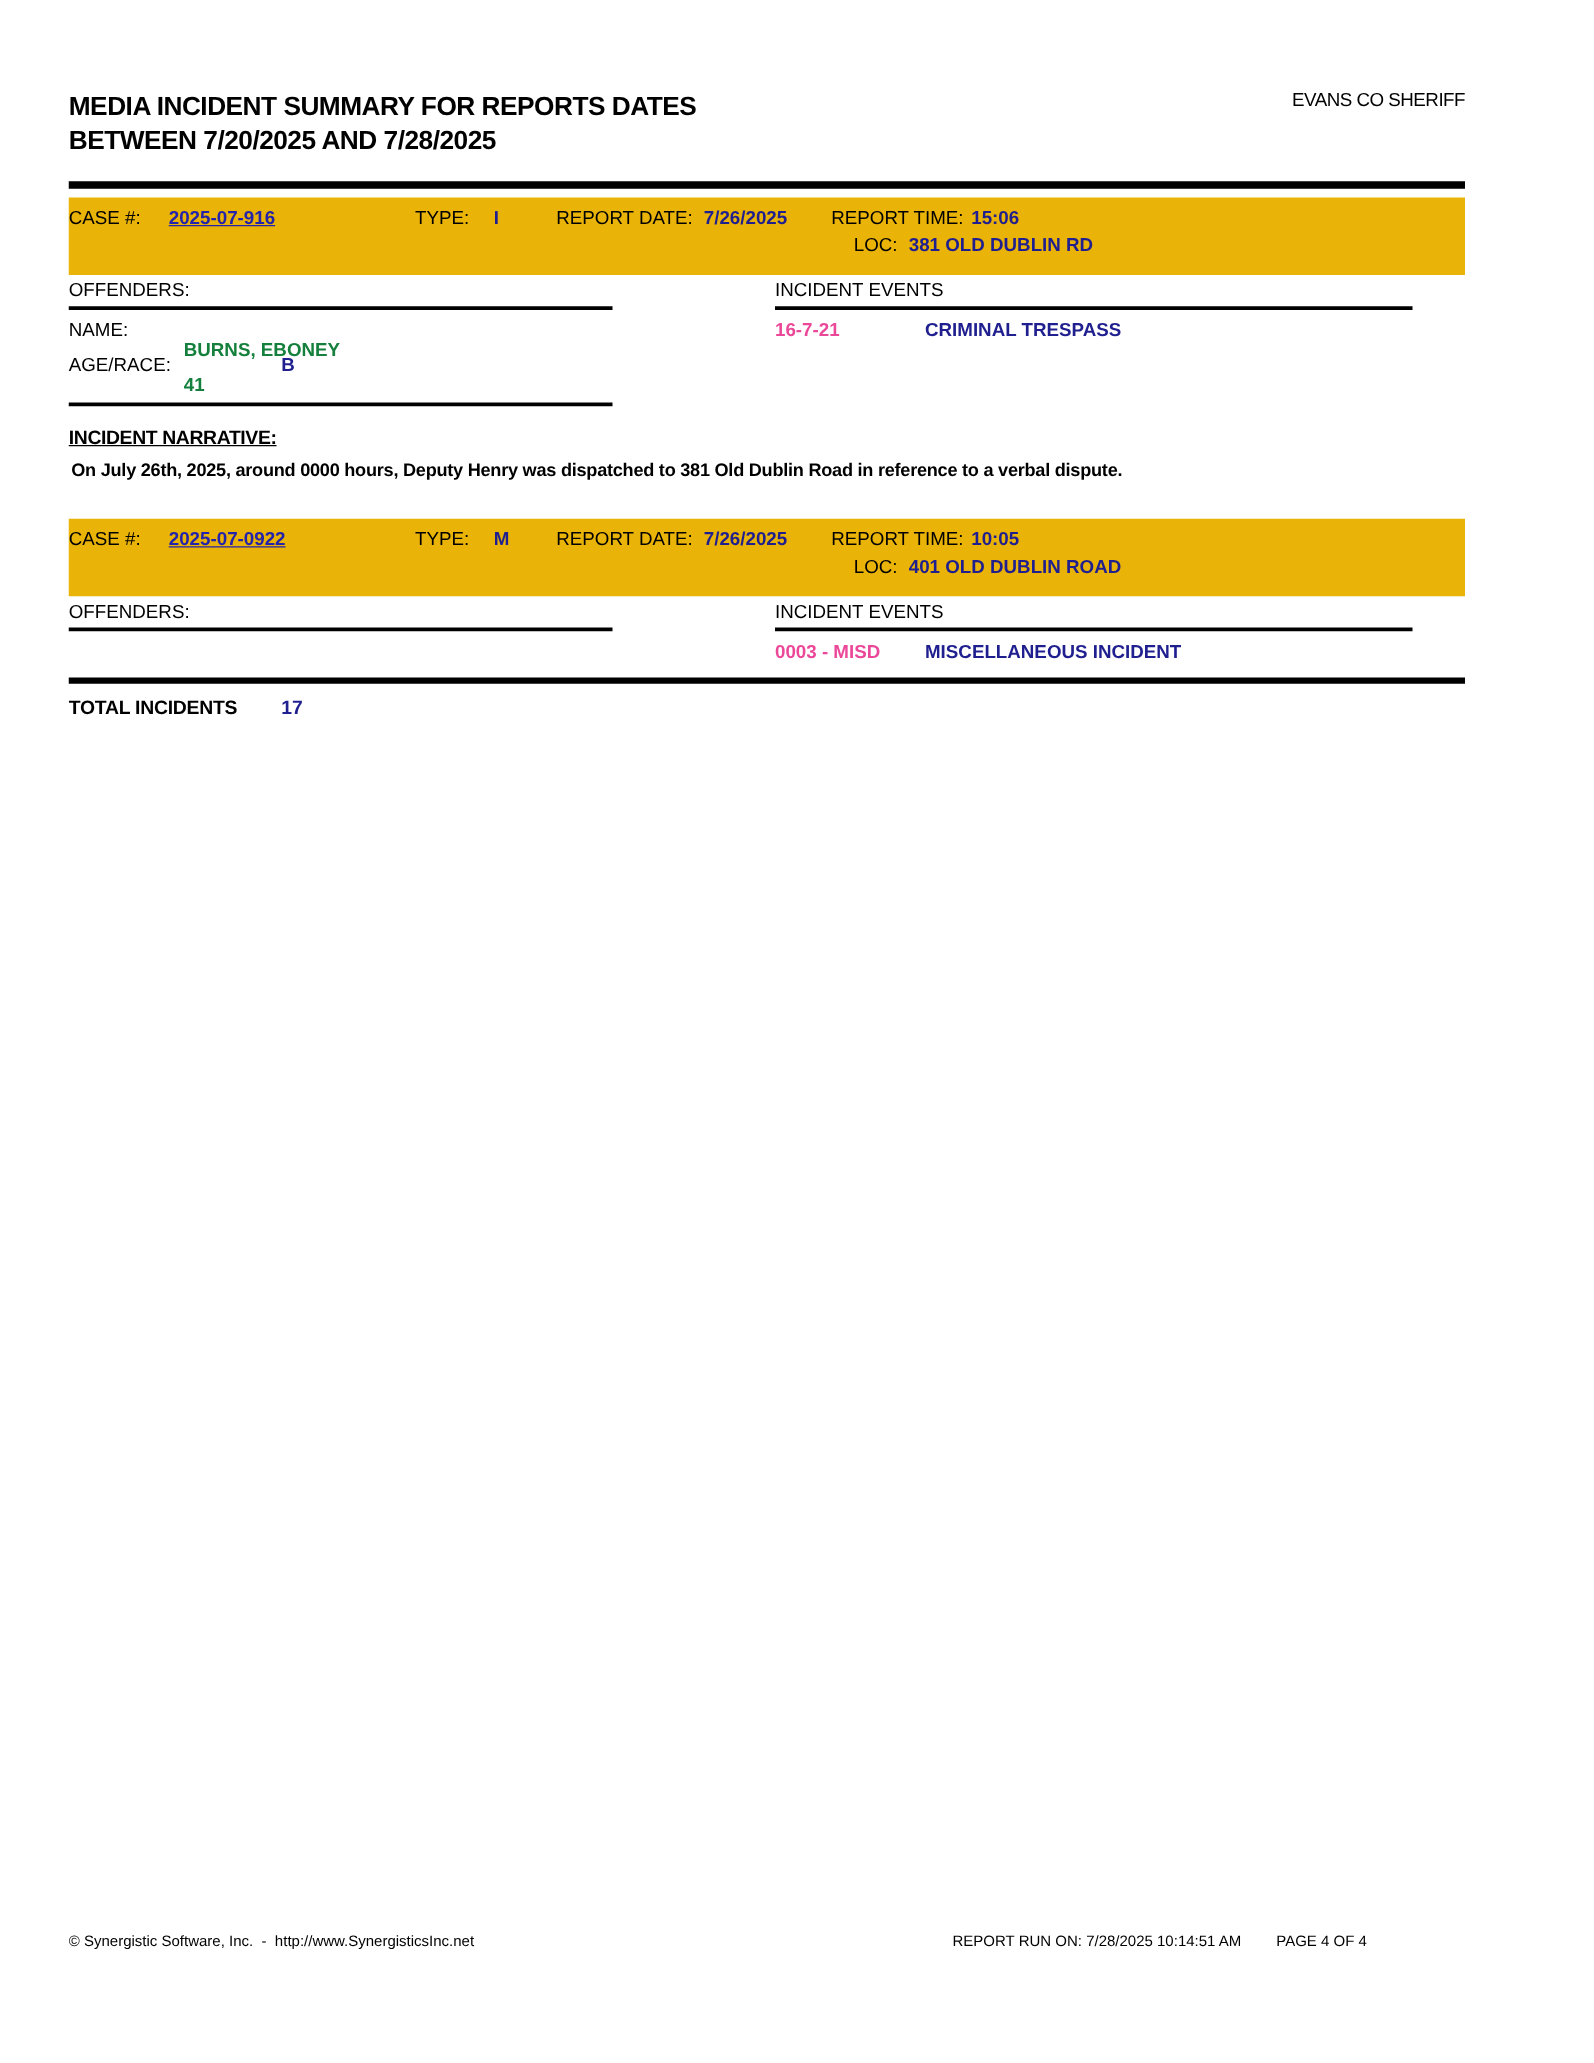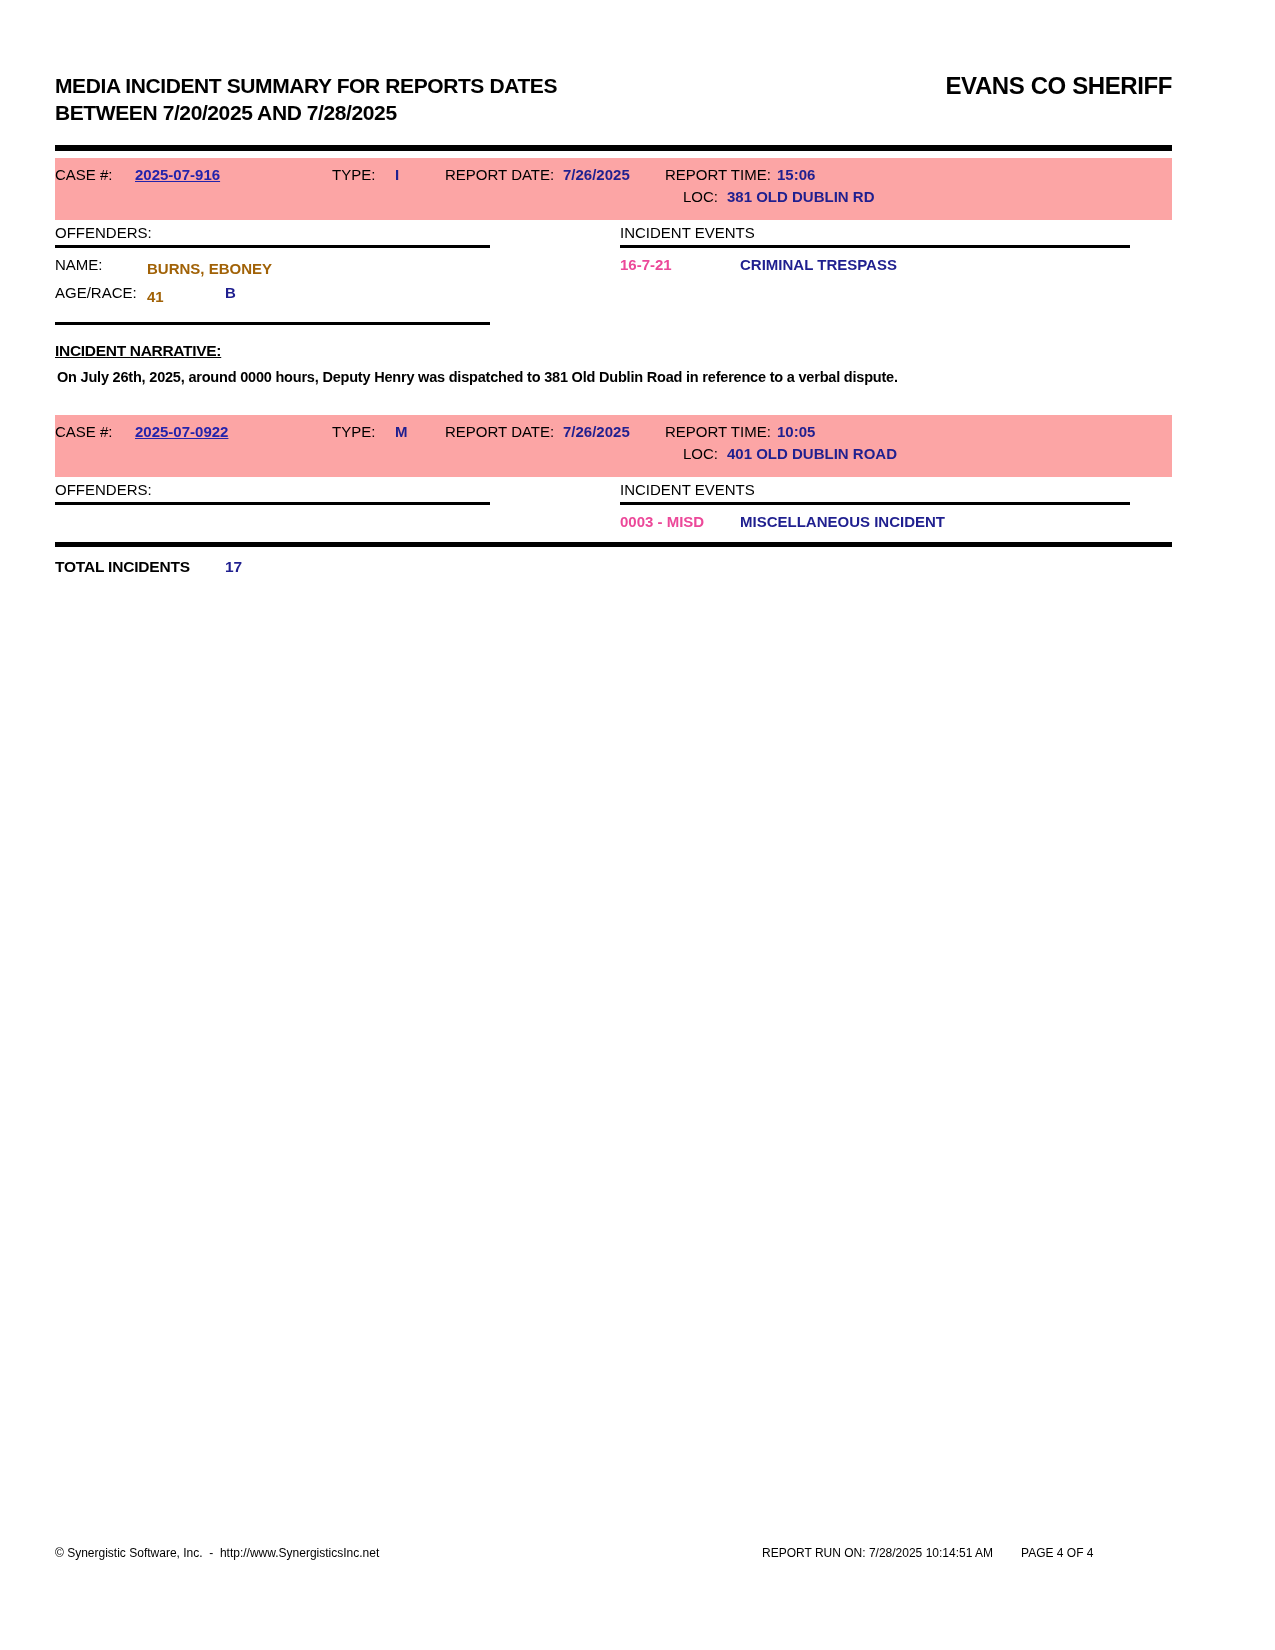--- a/index.html
+++ b/index.html
@@ -9,26 +9,26 @@
     background:#ffffff;
     font-family:"Liberation Sans", sans-serif;
     color:#000;
     overflow:hidden;
   }
   .content{position:absolute;left:55px;top:0;width:1117px;}
 
   
   .report-header{margin-top:72px;display:flex;justify-content:space-between;align-items:flex-start;}
   .report-title{font-size:21px;font-weight:bold;line-height:27px;letter-spacing:-0.4px;}
-  .agency{font-size:24px;font-weight:bold;letter-spacing:-0.4px;white-space:nowrap;}
+  .agency{font-size:15px;font-weight:normal;letter-spacing:-0.4px;white-space:nowrap;}
   .thick-rule{background:#000;height:6px;margin-top:19px;}
   .thick-rule2{background:#000;height:5px;margin-top:15px;}
 
   
-  .case-band{background:#fca5a5;height:62px;margin-top:7px;padding-top:5px;box-sizing:border-box;}
+  .case-band{background:#eab308;height:62px;margin-top:7px;padding-top:5px;box-sizing:border-box;}
   .hrow{position:relative;height:22px;font-size:15px;}
   .hrow .lbl{position:absolute;top:3px;color:#000;white-space:nowrap;}
   .hrow .val{position:absolute;top:3px;color:#1f1f8f;font-weight:bold;white-space:nowrap;}
   .case-link{
     position:absolute;top:3px;color:#2323ab;font-weight:bold;
     text-decoration:underline;white-space:nowrap;cursor:pointer;
   }
   .p-case{left:0;} .p-caseno{left:80px;}
   .p-type{left:277px;} .p-typeval{left:340px;}
   .p-rdate{left:390px;} .p-rdateval{left:508px;}
@@ -37,21 +37,21 @@
 
   
   .cols{position:relative;margin-top:4px;font-size:15px;}
   .cols-case1{height:98px;}
   .cols-case2{height:46px;}
   .col-left{position:absolute;left:0;top:0;width:435px;}
   .col-right{position:absolute;left:565px;top:0;width:510px;}
   .col-heading{font-size:15px;color:#000000;padding-bottom:4px;border-bottom:3px solid #000;}
   .kv-row{position:relative;height:22px;margin-top:6px;}
   .kv-row .lbl{position:absolute;left:0;top:2px;color:#000;}
-  .kv-row .val{position:absolute;left:92px;top:6px;color:#a16207;font-weight:bold;white-space:nowrap;}
+  .kv-row .val{position:absolute;left:92px;top:18px;color:#15803d;font-weight:bold;white-space:nowrap;}
   .kv-row .val2{position:absolute;left:170px;top:2px;color:#1f1f8f;font-weight:bold;}
   .left-endline{border-top:3px solid #000;width:435px;margin-top:18px;}
   .event-row{position:relative;height:22px;margin-top:6px;}
   .event-code{position:absolute;left:0;top:2px;color:#ec4899;font-weight:bold;white-space:nowrap;}
   .event-desc{position:absolute;left:120px;top:2px;color:#1f1f8f;font-weight:bold;white-space:nowrap;}
 
   
   .narrative{margin-top:20px;}
   .narrative-heading{font-size:15.5px;font-weight:bold;text-decoration:underline;letter-spacing:-0.3px;}
   .narrative-text{margin-top:9px;font-size:14.5px;font-weight:bold;letter-spacing:-0.2px;padding-left:2px;}

